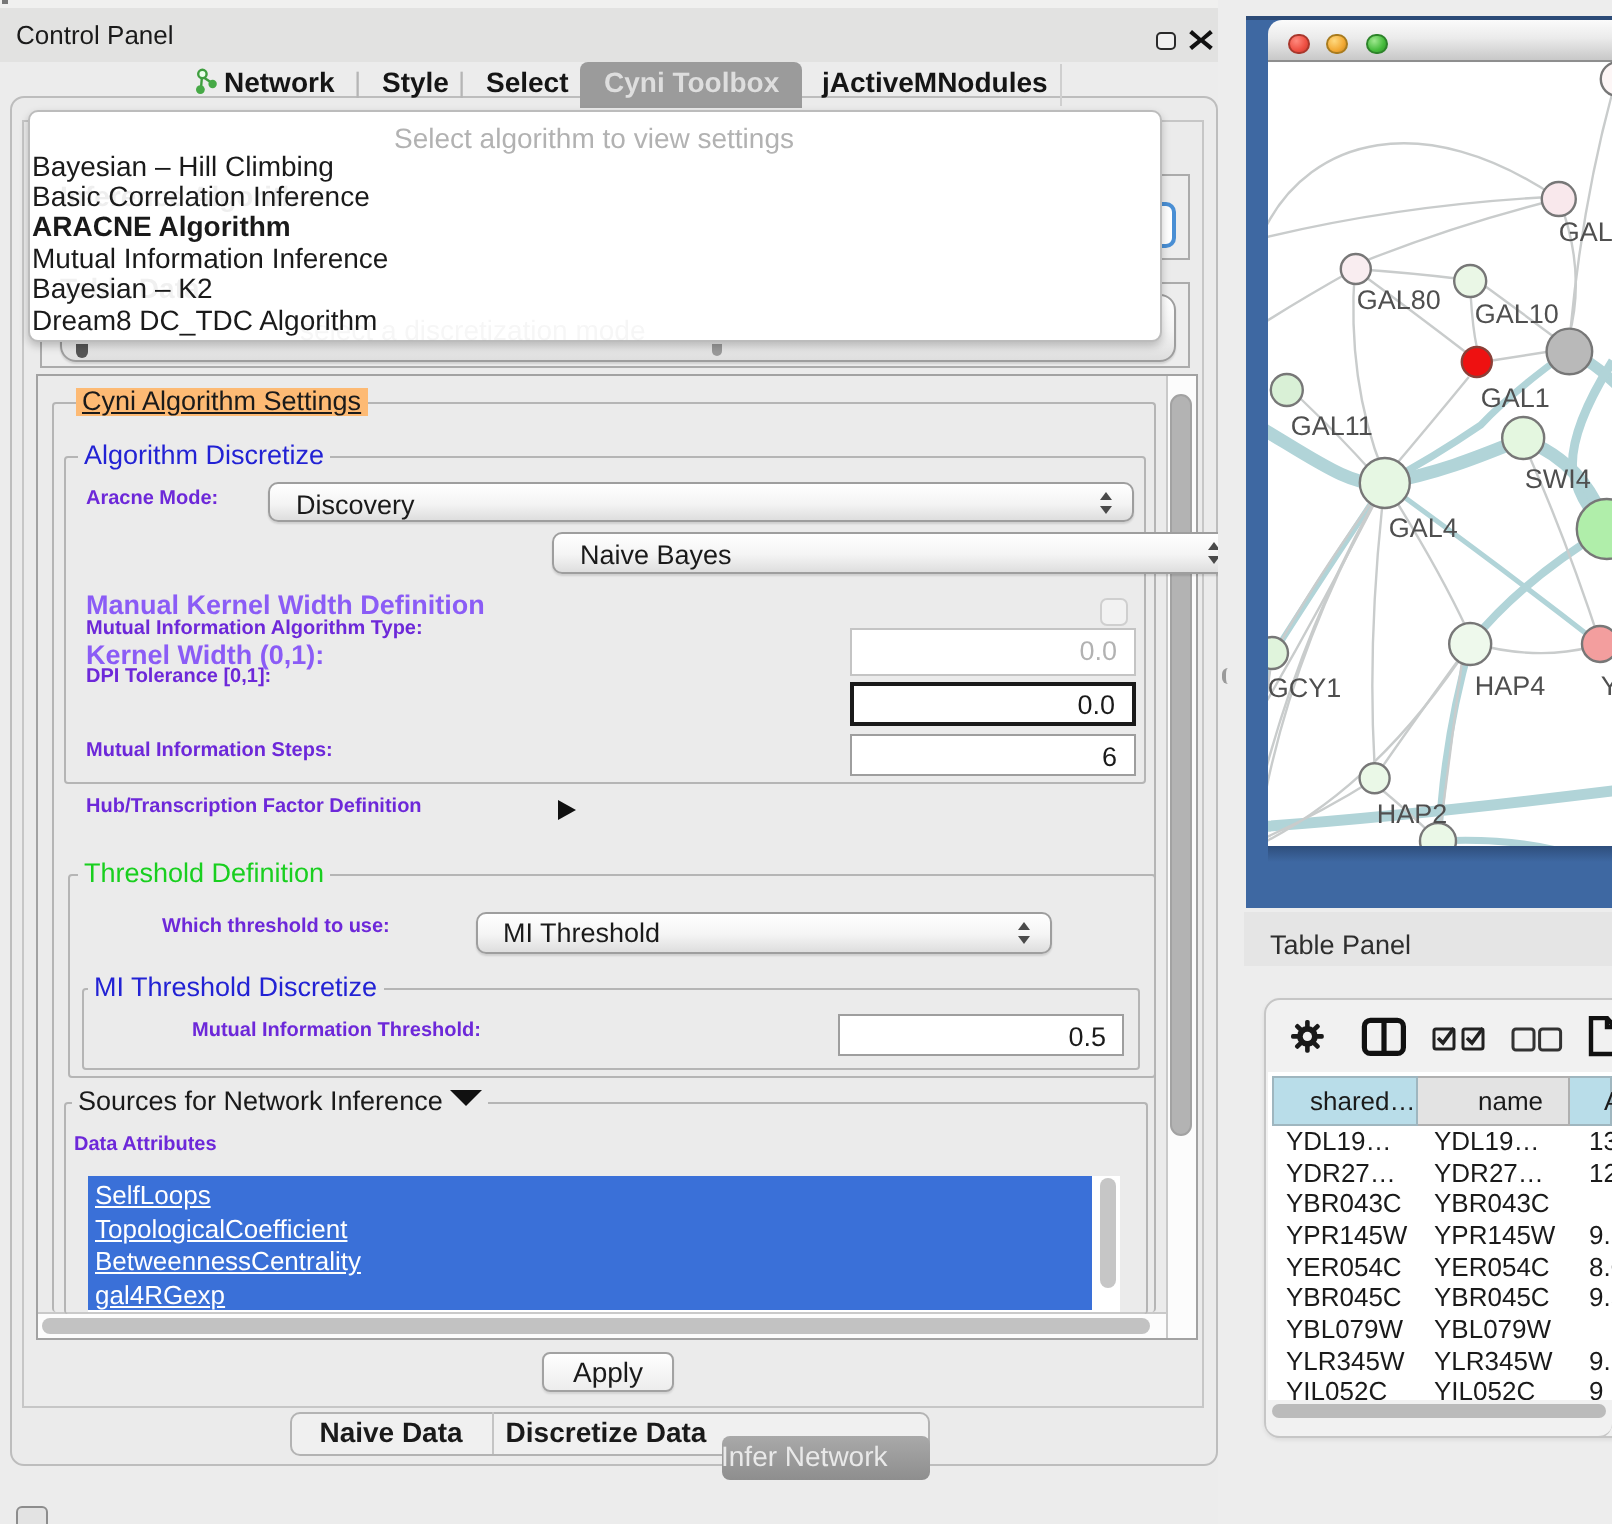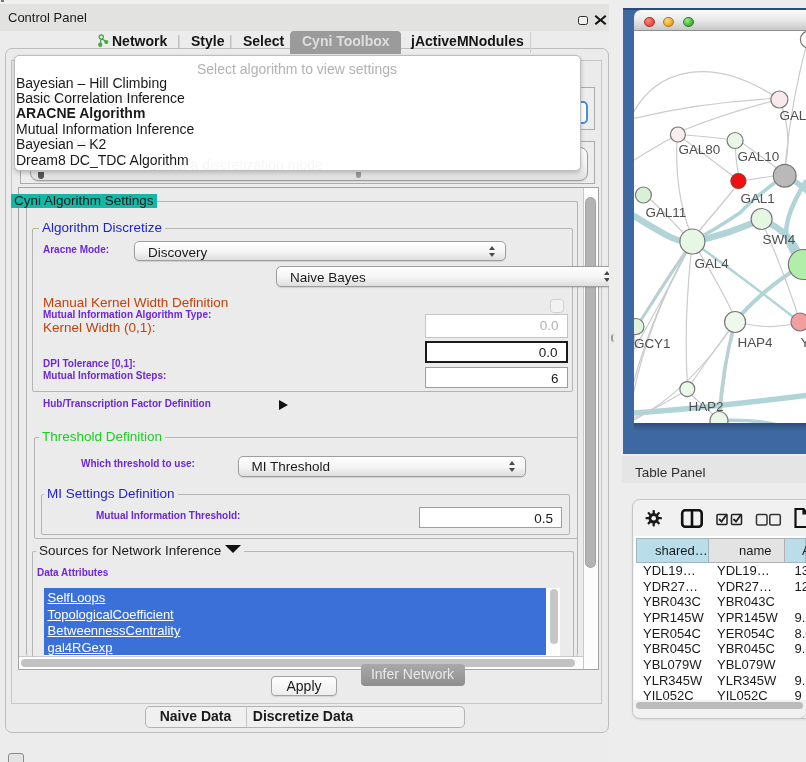--- a/index.html
+++ b/index.html
@@ -1,18 +1,18 @@
 <!DOCTYPE html>
 <html><head><meta charset="utf-8"><style>
 html,body{margin:0;padding:0;}
 body{width:806px;height:762px;position:relative;overflow:hidden;background:#ececec;
  font-family:"Liberation Sans",sans-serif;font-size:14px;color:#1a1a1a;}
 .b{position:absolute;box-sizing:border-box;}
 .lb{font-weight:bold;color:#6d28d9;white-space:nowrap;font-size:10px;}
-.ld{font-weight:normal;color:#c2410c;white-space:nowrap;font-size:13.5px;}
+.ld{font-weight:bold;color:#8b5cf6;white-space:nowrap;font-size:13.5px;}
 .grp{border:1px solid #b5b5b5;border-radius:2px;}
 .gt{position:absolute;top:-8px;background:#ebebeb;padding:0 3px;line-height:14px;white-space:nowrap;font-size:13.5px;}
 .combo{border:1px solid #9e9e9e;border-radius:5px;background:linear-gradient(180deg,#ffffff 0%,#f4f4f4 55%,#dedede 100%);box-shadow:0 1px 1px rgba(0,0,0,0.12);}
 .combo .tx{position:absolute;left:13px;top:2.5px;white-space:nowrap;font-size:13.5px;}
 .spin{position:absolute;right:8px;top:50%;margin-top:-6px;width:9px;height:12px;}
 .spin:before{content:"";position:absolute;left:1px;top:0.5px;border-left:3.5px solid transparent;border-right:3.5px solid transparent;border-bottom:4.5px solid #4a4a4a;}
 .spin:after{content:"";position:absolute;left:1px;bottom:0.5px;border-left:3.5px solid transparent;border-right:3.5px solid transparent;border-top:4.5px solid #4a4a4a;}
 .fld{background:#fff;border:1px solid #9e9e9e;text-align:right;}
 .fld span{position:absolute;right:8px;top:3px;font-size:13.5px;}
 </style></head><body>
@@ -39,84 +39,84 @@
 
 <div class="b" style="left:17.5px;top:186.5px;width:581px;height:483px;border:1px solid #a2a2a2;background:#ebebeb;"></div>
 
 <div class="b" style="left:582.5px;top:187.5px;width:15.5px;height:481px;background:#fcfcfc;border-left:1px solid #c9c9c9;"></div>
 <div class="b" style="left:584.5px;top:197px;width:11px;height:371px;background:#b3b3b3;border:1px solid #a2a2a2;border-radius:6px;"></div>
 
 <div class="b" style="left:18.5px;top:656px;width:564px;height:13px;background:#fcfcfc;border-top:1px solid #c9c9c9;"></div>
 <div class="b" style="left:21px;top:658.5px;width:554px;height:8.5px;background:#c2c2c2;border-radius:4.5px;"></div>
 
 <div class="b grp" style="left:25.5px;top:201px;width:552px;height:455px;border-bottom:none;"></div>
-<div class="b gt" style="left:11px;top:194px;background:#14b8a6;">Cyni Algorithm Settings</div>
+<div class="b gt" style="left:38px;top:194px;background:#fdba74;text-decoration:underline;">Cyni Algorithm Settings</div>
 
 <div class="b grp" style="left:31.5px;top:227.5px;width:541px;height:164px;"></div>
 <div class="b gt" style="left:39px;top:221px;color:#2222d4;">Algorithm Discretize</div>
 
 <div class="b lb" style="left:43px;top:244px;">Aracne Mode:</div>
-<div class="b combo" style="left:134px;top:241px;width:372px;height:20px;">
+<div class="b combo" style="left:134px;top:241px;width:433px;height:20px;">
     <span class="tx">Discovery</span>
     <span class="spin"></span>
   </div>
 <div class="b lb" style="left:43px;top:269px;margin-top:40px;">Mutual Information Algorithm Type:</div>
 <div class="b combo" style="left:276px;top:266px;width:345px;height:21px;">
     <span class="tx">Naive Bayes</span>
     <span class="spin"></span>
   </div>
 <div class="b ld" style="left:43px;top:294.5px;">Manual Kernel Width Definition</div>
 <div class="b" style="left:550px;top:298.5px;width:14px;height:14px;border:1.5px solid #cfcfcf;border-radius:3.5px;background:#f2f2f2;"></div>
 <div class="b ld" style="left:43px;top:320px;">Kernel Width (0,1):</div>
 <div class="b fld" style="left:424.5px;top:314px;width:143px;height:24px;border-color:#c4c4c4;">
     <span style="color:#b2b2b2;">0.0</span>
   </div>
-<div class="b lb" style="left:43px;top:358px;">DPI Tolerance [0,1]:</div>
+<div class="b lb" style="left:43px;top:333px;">DPI Tolerance [0,1]:</div>
 <div class="b fld" style="left:424.5px;top:341px;width:143px;height:22px;border:2px solid #1a1a1a;">
     <span style="top:2px;">0.0</span>
   </div>
 <div class="b lb" style="left:43px;top:370px;">Mutual Information Steps:</div>
 <div class="b fld" style="left:424.5px;top:366.5px;width:143px;height:21.5px;">
     <span>6</span>
   </div>
 
 <div class="b lb" style="left:43px;top:398px;">Hub/Transcription Factor Definition</div>
 <div class="b" style="left:279px;top:400px;width:0;height:0;border-top:5.5px solid transparent;border-bottom:5.5px solid transparent;border-left:9px solid #111;"></div>
 
 <div class="b grp" style="left:34px;top:436.5px;width:544px;height:102px;"></div>
 <div class="b gt" style="left:39px;top:429.5px;color:#19cf1f;">Threshold Definition</div>
 <div class="b lb" style="left:81px;top:458px;">Which threshold to use:</div>
 <div class="b combo" style="left:237.5px;top:455.5px;width:288.5px;height:21px;">
     <span class="tx">MI Threshold</span>
     <span class="spin"></span>
   </div>
 
 <div class="b grp" style="left:40.5px;top:493.5px;width:529.5px;height:41px;"></div>
-<div class="b gt" style="left:44px;top:486.5px;color:#2222d4;">MI Settings Definition</div>
+<div class="b gt" style="left:44px;top:486.5px;color:#2222d4;">MI Threshold Discretize</div>
 <div class="b lb" style="left:48px;top:510px;padding-left:48px;">Mutual Information Threshold:</div>
 <div class="b fld" style="left:419px;top:506.5px;width:143px;height:21px;">
     <span>0.5</span>
   </div>
 
 <div class="b grp" style="left:32px;top:550.5px;width:541.5px;height:106px;border-bottom:none;"></div>
 <div class="b gt" style="left:36px;top:543.5px;">Sources for Network Inference <span style="display:inline-block;vertical-align:2px;width:0;height:0;border-left:8px solid transparent;border-right:8px solid transparent;border-top:8.5px solid #111;"></span></div>
 <div class="b lb" style="left:37px;top:566.5px;">Data Attributes</div>
 <div class="b" style="left:43.5px;top:587.5px;width:516px;height:68px;background:#fff;"></div>
 <div class="b" style="left:43.5px;top:587.5px;width:502.5px;height:67.7px;background:#3a70d8;color:#fff;">
  <div style="position:absolute;left:4px;top:2.5px;line-height:16.6px;font-size:13px;text-decoration:underline;">SelfLoops<br>TopologicalCoefficient<br>BetweennessCentrality<br>gal4RGexp</div>
 </div>
 <div class="b" style="left:549.5px;top:588.5px;width:8.5px;height:55px;background:#c6c6c6;border-radius:4.5px;"></div>
 
 <div class="b" style="left:271px;top:675.5px;width:66px;height:20px;border:1px solid #a2a2a2;border-radius:4px;background:linear-gradient(180deg,#ffffff,#ededed);text-align:center;line-height:19px;font-size:14px;box-shadow:0 1px 1px rgba(0,0,0,0.1);">Apply</div>
 
 <div class="b" style="left:144.5px;top:705.5px;width:320px;height:22px;border:1px solid #b3b3b3;border-radius:5px;background:#f0f0f0;"></div>
 <div class="b" style="left:246px;top:706px;width:1px;height:21px;background:#c4c4c4;"></div>
 <div class="b" style="left:144.5px;top:705.5px;width:102px;height:22px;text-align:center;line-height:21px;font-weight:bold;">Naive Data</div>
 <div class="b" style="left:246px;top:705.5px;width:114px;height:22px;text-align:center;line-height:21px;font-weight:bold;">Discretize Data</div>
-<div class="b" style="left:360.5px;top:664px;width:104px;height:22px;border-radius:4px;background:linear-gradient(180deg,#a9a9a9,#8e8e8e);text-align:center;line-height:21px;color:#e9e9e9;">Infer Network</div>
+<div class="b" style="left:360.5px;top:718px;width:104px;height:22px;border-radius:4px;background:linear-gradient(180deg,#a9a9a9,#8e8e8e);line-height:21px;color:#e9e9e9;">Infer Network</div>
 
 <div class="b" style="left:290px;top:31px;width:111px;height:22.5px;background:#9b9b9b;border-radius:4px 4px 0 0;"></div>
 <svg class="b" style="left:97px;top:34px;" width="12" height="14" viewBox="0 0 12 14">
     <path d="M4 4 L3.5 10 M4.5 4.5 L9 7.5" stroke="#3f9e3f" stroke-width="1.2" fill="none"></path>
     <circle cx="4.2" cy="3" r="2.1" fill="#eaffea" stroke="#3f9e3f" stroke-width="1.2"></circle>
     <circle cx="3.2" cy="10.8" r="2.2" fill="#46a946"></circle>
     <circle cx="9.3" cy="8" r="2.1" fill="#46a946"></circle>
   </svg>
 <div class="b" style="left:112px;top:33px;font-weight:bold;color:#151515;">Network</div>
 <div class="b" style="left:177px;top:33px;color:#b5b5b5;">|</div>

